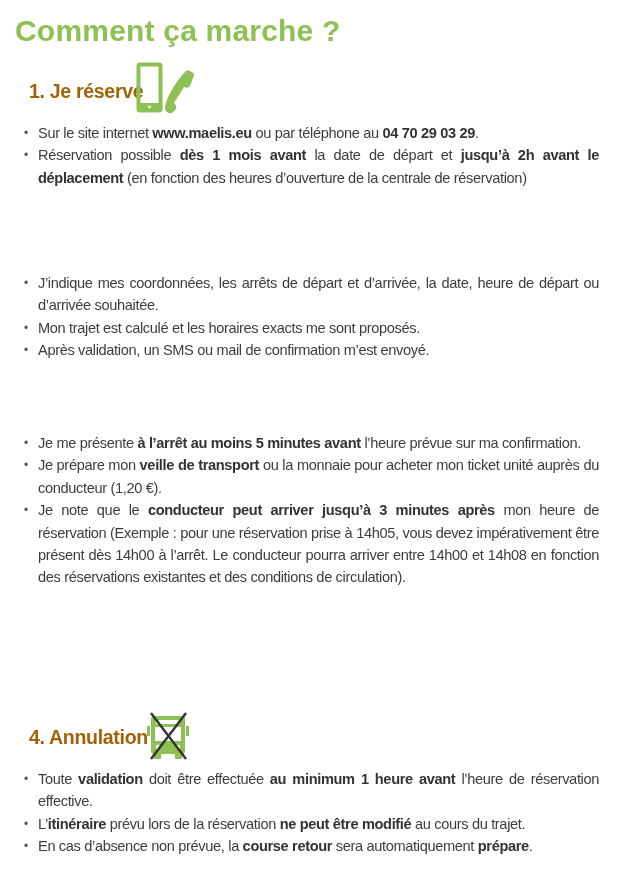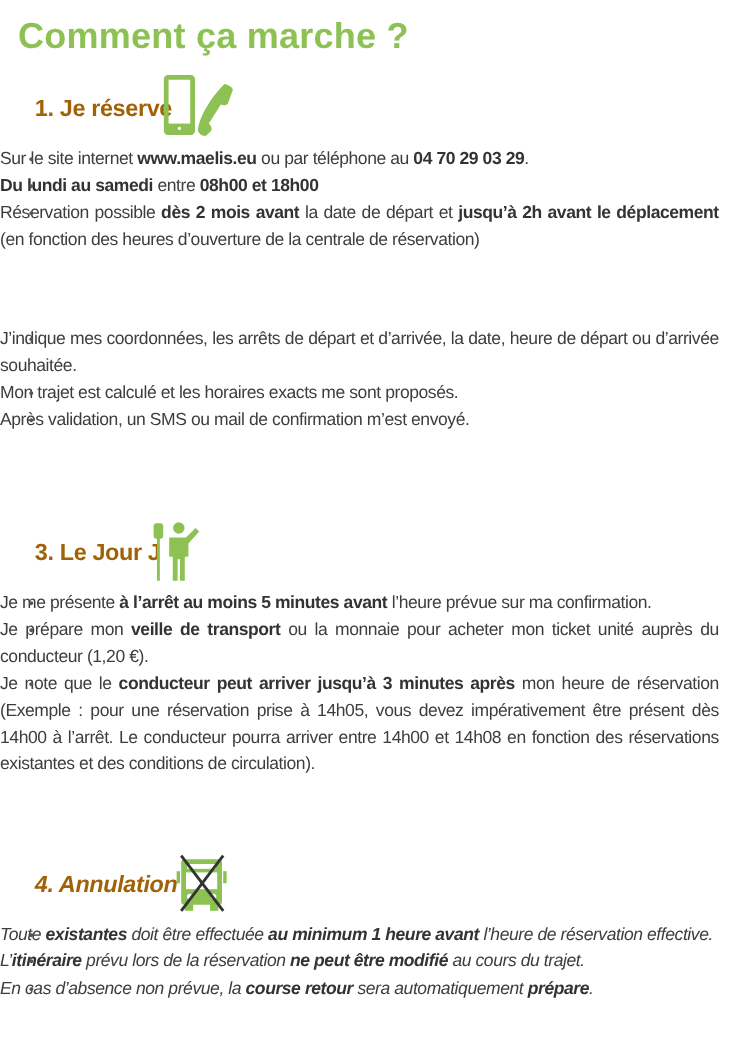--- a/index.html
+++ b/index.html
@@ -55,20 +55,21 @@
       position: absolute;
       display: block;
     }
     ul.bullets {
       list-style: none;
       margin: 6px 0 0 0;
       padding: 0;
     }
     ul.bullets li {
       position: relative;
+      padding-left: 38px;
       padding-right: 22px;
       font-size: 14.6px;
       line-height: 22.4px;
       text-align: justify;
       letter-spacing: -0.35px;
       color: #3d3d3d;
     }
     ul.bullets li::before {
       content: "•";
       position: absolute;
@@ -91,67 +92,57 @@
       <h2 class="section-title">1. Je réserve</h2>
       <svg class="section-icon" style="left:136px; top:6px;" width="62" height="52" viewBox="0 0 62 52">
         <rect x="2.5" y="2.5" width="22" height="46" rx="1.5" fill="none" stroke="#8dc153" stroke-width="4"></rect>
         <rect x="2.5" y="41" width="22" height="7.5" fill="#8dc153"></rect>
         <circle cx="13.5" cy="45" r="1.4" fill="#ffffff"></circle>
         <path d="M51 8 C55 9 58 11 58 13 L54 24 C53 26 50 26 48 25 C45 30 41 36 38 41 C40 43 41 45 40 47 L36 51 C33 52 30 50 29 47 C29 39 37 22 51 8 Z" fill="#8dc153"></path>
       </svg>
     </div>
     <ul class="bullets">
       <li><span>Sur le site internet </span><b>www.maelis.eu</b><span> ou par téléphone au </span><b>04 70 29 03 29</b><span>.</span></li>
-      <li><b>Du lundi au samedi</b><span> entre </span><b>08h00 et 18h00</b></li>
-      <li><span>Réservation possible </span><b>dès 2 mois avant</b><span> la date de départ et </span><b>jusqu’à 2h avant le déplacement</b><span> (en fonction des heures d’ouverture de la centrale de réservation)</span></li>
+      <li><span>Réservation possible </span><b>dès 1 mois avant</b><span> la date de départ et </span><b>jusqu’à 2h avant le déplacement</b><span> (en fonction des heures d’ouverture de la centrale de réservation)</span></li>
     </ul>
   </section>
 
   <section class="section" style="top:266px;">
     <ul class="bullets">
       <li><span>J’indique mes coordonnées, les arrêts de départ et d’arrivée, la date, heure de départ ou d’arrivée souhaitée.</span></li>
       <li><span>Mon trajet est calculé et les horaires exacts me sont proposés.</span></li>
       <li><span>Après validation, un SMS ou mail de confirmation m’est envoyé.</span></li>
     </ul>
   </section>
 
   <section class="section" style="top:426px;">
-    <div class="section-head">
-      <h2 class="section-title">3. Le Jour J</h2>
-      <svg class="section-icon" style="left:127px; top:8px;" width="40" height="52" viewBox="0 0 40 52">
-        <rect x="1" y="2" width="8" height="13" rx="2.5" fill="#8dc153"></rect>
-        <rect x="3.8" y="14" width="2.4" height="36" fill="#8dc153"></rect>
-        <circle cx="22" cy="6" r="4.8" fill="#8dc153"></circle>
-        <path d="M14 14 L28 14 L36 6 L39 9 L30 19 L30 30 L27 30 L27 50 L23 50 L23 32 L21 32 L21 50 L17 50 L17 30 L14 30 Z" fill="#8dc153"></path>
-      </svg>
-    </div>
     <ul class="bullets">
       <li><span>Je me présente </span><b>à l’arrêt au moins 5 minutes avant</b><span> l’heure prévue sur ma confirmation.</span></li>
       <li><span>Je prépare mon </span><b>veille de transport</b><span> ou la monnaie pour acheter mon ticket unité auprès du conducteur (1,20 €).</span></li>
       <li><span>Je note que le </span><b>conducteur peut arriver jusqu’à 3 minutes après</b><span> mon heure de réservation (Exemple : pour une réservation prise à 14h05, vous devez impérativement être présent dès 14h00 à l’arrêt. Le conducteur pourra arriver entre 14h00 et 14h08 en fonction des réservations existantes et des conditions de circulation).</span></li>
     </ul>
   </section>
 
-  <section class="section" style="top:702px;font-style:italic;">
+  <section class="section" style="top:702px;">
     <div class="section-head">
       <h2 class="section-title">4. Annulation</h2>
       <svg class="section-icon" style="left:147px; top:10px;" width="42" height="48" viewBox="0 0 42 48">
         <rect x="0" y="14" width="3" height="10" fill="#8dc153"></rect>
         <rect x="39" y="14" width="3" height="10" fill="#8dc153"></rect>
         <rect x="4" y="4" width="34" height="38" rx="3" fill="#8dc153"></rect>
         <rect x="9" y="8" width="24" height="4" fill="#ffffff"></rect>
         <rect x="8" y="15" width="26" height="14" fill="#ffffff"></rect>
         <circle cx="11" cy="35" r="2.2" fill="#ffffff"></circle>
         <circle cx="31" cy="35" r="2.2" fill="#ffffff"></circle>
         <rect x="7" y="41" width="7" height="6" fill="#8dc153"></rect>
         <rect x="28" y="41" width="7" height="6" fill="#8dc153"></rect>
         <line x1="4" y1="1" x2="39" y2="47" stroke="#333333" stroke-width="2.4"></line>
         <line x1="39" y1="1" x2="4" y2="47" stroke="#333333" stroke-width="2.4"></line>
       </svg>
     </div>
     <ul class="bullets">
-      <li><span>Toute </span><b>existantes</b><span> doit être effectuée </span><b>au minimum 1 heure avant</b><span> l’heure de réservation effective.</span></li>
+      <li><span>Toute </span><b>validation</b><span> doit être effectuée </span><b>au minimum 1 heure avant</b><span> l’heure de réservation effective.</span></li>
       <li><span>L’</span><b>itinéraire</b><span> prévu lors de la réservation </span><b>ne peut être modifié</b><span> au cours du trajet.</span></li>
       <li><span>En cas d’absence non prévue, la </span><b>course retour</b><span> sera automatiquement </span><b>prépare</b><span>.</span></li>
     </ul>
   </section>
 
 </div>
 
 </body></html>

